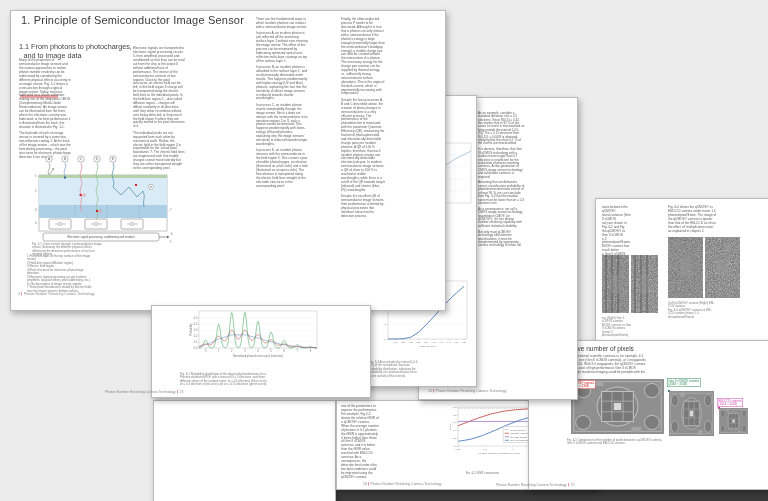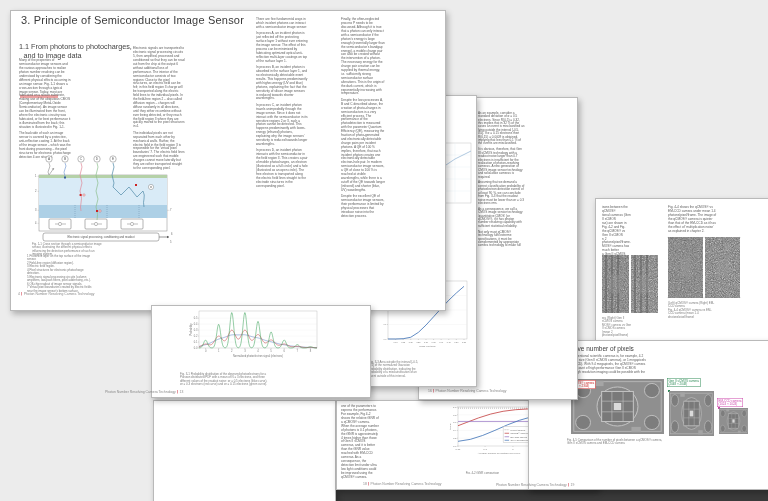--- a/index.html
+++ b/index.html
@@ -263,21 +263,21 @@
         <text x="79.335" y="65.69999999999999" text-anchor="middle" font-size="2.1" fill="#777">0.50</text>
         <line x1="86.99799999999999" y1="62" x2="86.99799999999999" y2="63" stroke="#888" stroke-width="0.3"></line>
         <text x="86.99799999999999" y="65.69999999999999" text-anchor="middle" font-size="2.1" fill="#777">0.55</text>
         <polyline points="11.00,62.00 18.58,62.00 26.17,61.71 33.75,60.26 41.41,55.33 49.00,48.08 56.58,39.79 64.17,31.38 71.75,23.26 79.33,16.01 87.00,9.34" fill="none" stroke="#3a6fb5" stroke-width="0.8" stroke-dasharray="none"></polyline>
         <text x="50.5" y="69.60000000000001" text-anchor="middle" font-size="2.1" fill="#777">Sigma (electrons)</text>
       </svg>
     <div class="t cap" style="left:98px;top:264px;width:106px;">Fig. 3-3 Area outside the interval [-0.5, 0.5] of the normalized Gaussian probability distribution, indicating the probability of a misclassification of an event outside of this interval.</div>
   </div>
 
   <div class="page" style="left:10px;top:10px;width:436px;height:301px;z-index:7;">
-    <div class="doc-title" style="left:10px;top:3px;">3. Principle of Semiconductor Image Sensor</div>
+    <div class="doc-title" style="left:10px;top:3px;">1. Principle of Semiconductor Image Sensor</div>
     <div class="sec-h" style="left:8px;top:31px;">
       <div>1.1 From photons to photocharges,</div>
       <div style="padding-left:9px;">and to image data</div>
     </div>
     <div class="rule" style="left:9px;top:84px;width:38px;"></div>
     <div class="t" style="left:8px;top:47px;width:104px;">
       <p>Many of the properties of semiconductor image sensors and the various approaches to realize photon number resolving can be understood by considering the different physical effects occurring in an image sensor. Fig. 1-1 shows a cross-section through a typical image sensor. Today, most are fabricated on a silicon substrate, making use of the ubiquitous CMOS (Complementary Metal-Oxide Semiconductor). An image sensor can be illuminated from the front, where the electronic circuitry was fabricated, or for best performance it is illuminated from the back; this situation is illustrated in Fig. 1-1.</p>
         <p>The backside of such an image sensor is covered by a protective, anti-reflection coating 1. At the back of the image sensor – which was the front during processing – the pixel structures for electronic photocharge detection 4 are situated.</p>
     </div>
     <div class="t" style="left:122px;top:35px;width:104px;">

